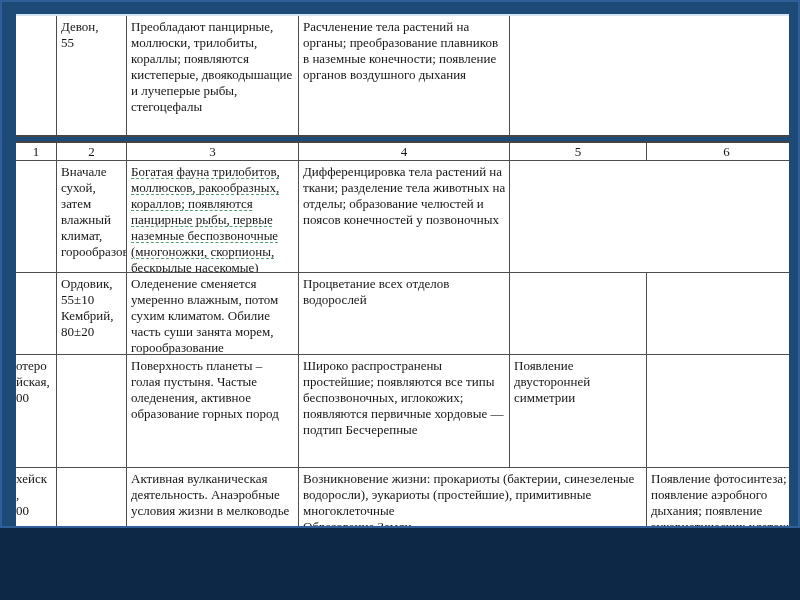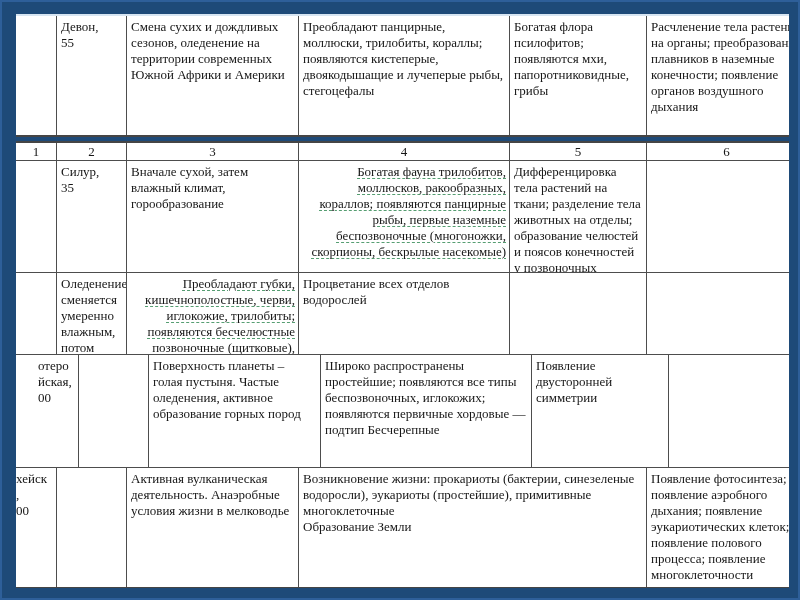--- a/index.html
+++ b/index.html
@@ -1,17 +1,17 @@
 <!DOCTYPE html>
 <html><head>
 <meta charset="utf-8">
 <style>
   html,body{margin:0;padding:0;background:#0d2846;}
   .slide{
-    position:relative;width:800px;height:600px;box-sizing:border-box;
+    position:relative;width:800px;height:528px;box-sizing:border-box;
     background:#1e4a78;border:2px solid #2e5f99;overflow:hidden;
     font-family:"Liberation Serif",serif;color:#161616;
   }
   .clip{position:absolute;left:14px;top:12px;width:773px;height:578px;overflow:hidden;}
   .tbl{background:#fff;}
   .tblA{border-top:2px solid #d7e5f2;border-bottom:2px solid #454545;}
   .tblB{margin-top:4px;border-top:2px solid #454545;border-bottom:1px solid #454545;}
   .row{display:grid;grid-template-columns:41px 70px 172px 211px 137px 160px;background:#fff;box-sizing:border-box;}
   .row.merged{grid-template-columns:41px 70px 172px 348px 160px;}
   .row.bline{border-bottom:1px solid #4d4d4d;}
@@ -20,66 +20,65 @@
     padding:3px 3px 0 4px;font-size:13px;line-height:16px;overflow:hidden;
   }
   .cell:last-child{border-right:1px solid #4d4d4d;}
   .era{padding-left:0;white-space:pre-line;}
   .pre{white-space:pre-line;}
   .hdr .cell{text-align:center;padding:0;line-height:17px;}
   .h-devon{height:119px;}
   .h-hdr{height:18px;}
   .h-silur{height:112px;}
   .h-ordovik{height:82px;}
-  .h-protero{height:113px;padding-left:22px;}
+  .h-protero{height:113px;}
   .h-arhey{height:119px;}
-  .uline{text-decoration:underline dashed #569e72;text-decoration-thickness:1px;text-underline-offset:2px;text-align:right;}
+  .uline{text-decoration:underline dashed #569e72;text-decoration-thickness:1px;text-underline-offset:2px;}
 </style>
 </head>
 <body>
 
 <div class="slide">
   <div class="clip">
 
     <div class="tbl tblA">
       <div class="row h-devon">
         <div class="cell era"></div>
         <div class="cell pre">Девон,
 55</div>
-        <div class="cell">Смена сухих и дождливых сезонов, оледенение на территории современных Южной Африки и Америки</div>
         <div class="cell">Преобладают панцирные, моллюски, трилобиты, кораллы; появляются кистеперые, двоякодышащие и лучеперые рыбы, стегоцефалы</div>
-        <div class="cell">Богатая флора псилофитов; появляются мхи, папоротниковидные, грибы</div>
         <div class="cell">Расчленение тела растений на органы; преобразование плавников в наземные конечности; появление органов воздушного дыхания</div>
       </div>
     </div>
 
     <div class="tbl tblB">
 
       <div class="row hdr bline h-hdr">
         <div class="cell">1</div>
         <div class="cell">2</div>
         <div class="cell">3</div>
         <div class="cell">4</div>
         <div class="cell">5</div>
         <div class="cell">6</div>
       </div>
 
       <div class="row bline h-silur">
         <div class="cell era"></div>
-        <div class="cell pre">Силур,
-35</div>
         <div class="cell">Вначале сухой, затем влажный климат, горообразование</div>
         <div class="cell uline">Богатая фауна трилобитов, моллюсков, ракообразных, кораллов; появляются панцирные рыбы, первые наземные беспозвоночные (многоножки, скорпионы, бескрылые насекомые)</div>
         <div class="cell">Дифференцировка тела растений на ткани; разделение тела животных на отделы; образование челюстей и поясов конечностей у позвоночных</div>
       </div>
 
       <div class="row bline h-ordovik">
         <div class="cell era"></div>
+        <div class="cell pre">Ордовик,
+55±10
+Кембрий,
+80±20</div>
         <div class="cell">Оледенение сменяется умеренно влажным, потом сухим климатом. Обилие часть суши занята морем, горообразование</div>
-        <div class="cell uline">Преобладают губки, кишечнополостные, черви, иглокожие, трилобиты; появляются бесчелюстные позвоночные (щитковые), моллюски</div>
         <div class="cell">Процветание всех отделов водорослей</div>
         <div class="cell"></div>
       </div>
 
       <div class="row bline h-protero">
         <div class="cell era">отеро
 йская,
 00</div>
         <div class="cell pre"></div>
         <div class="cell">Поверхность планеты – голая пустыня. Частые оледенения, активное образование горных пород</div>

